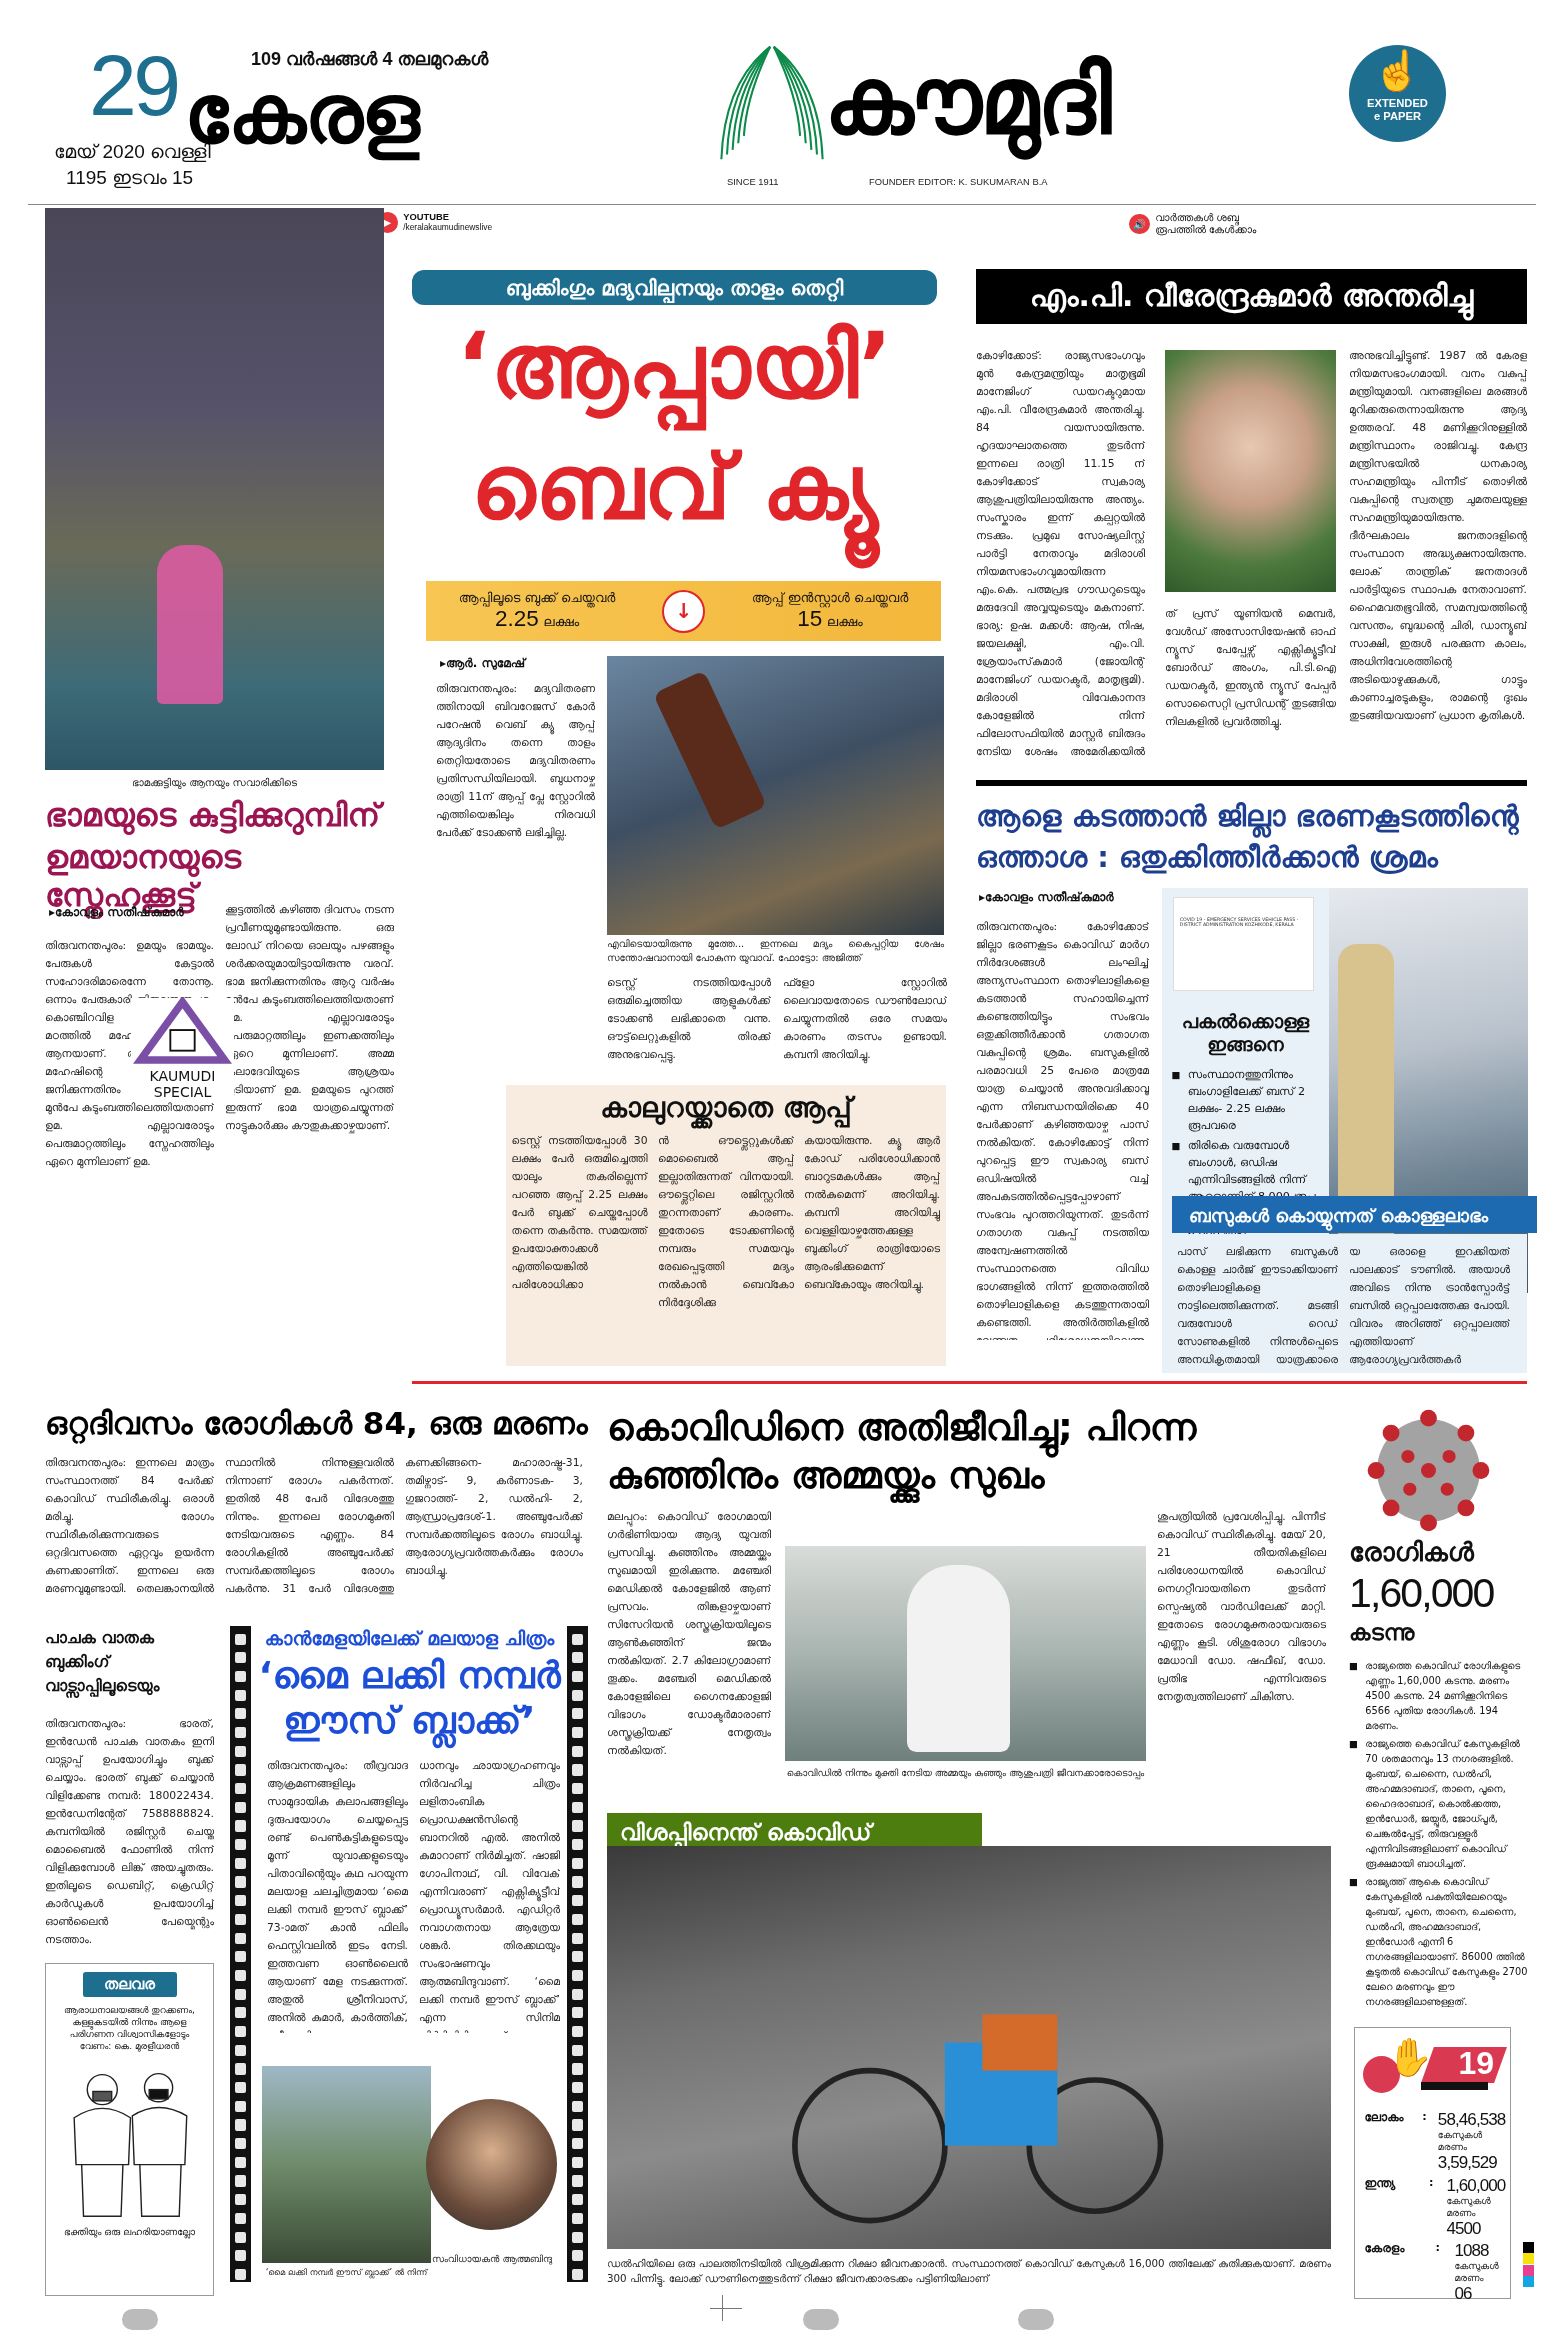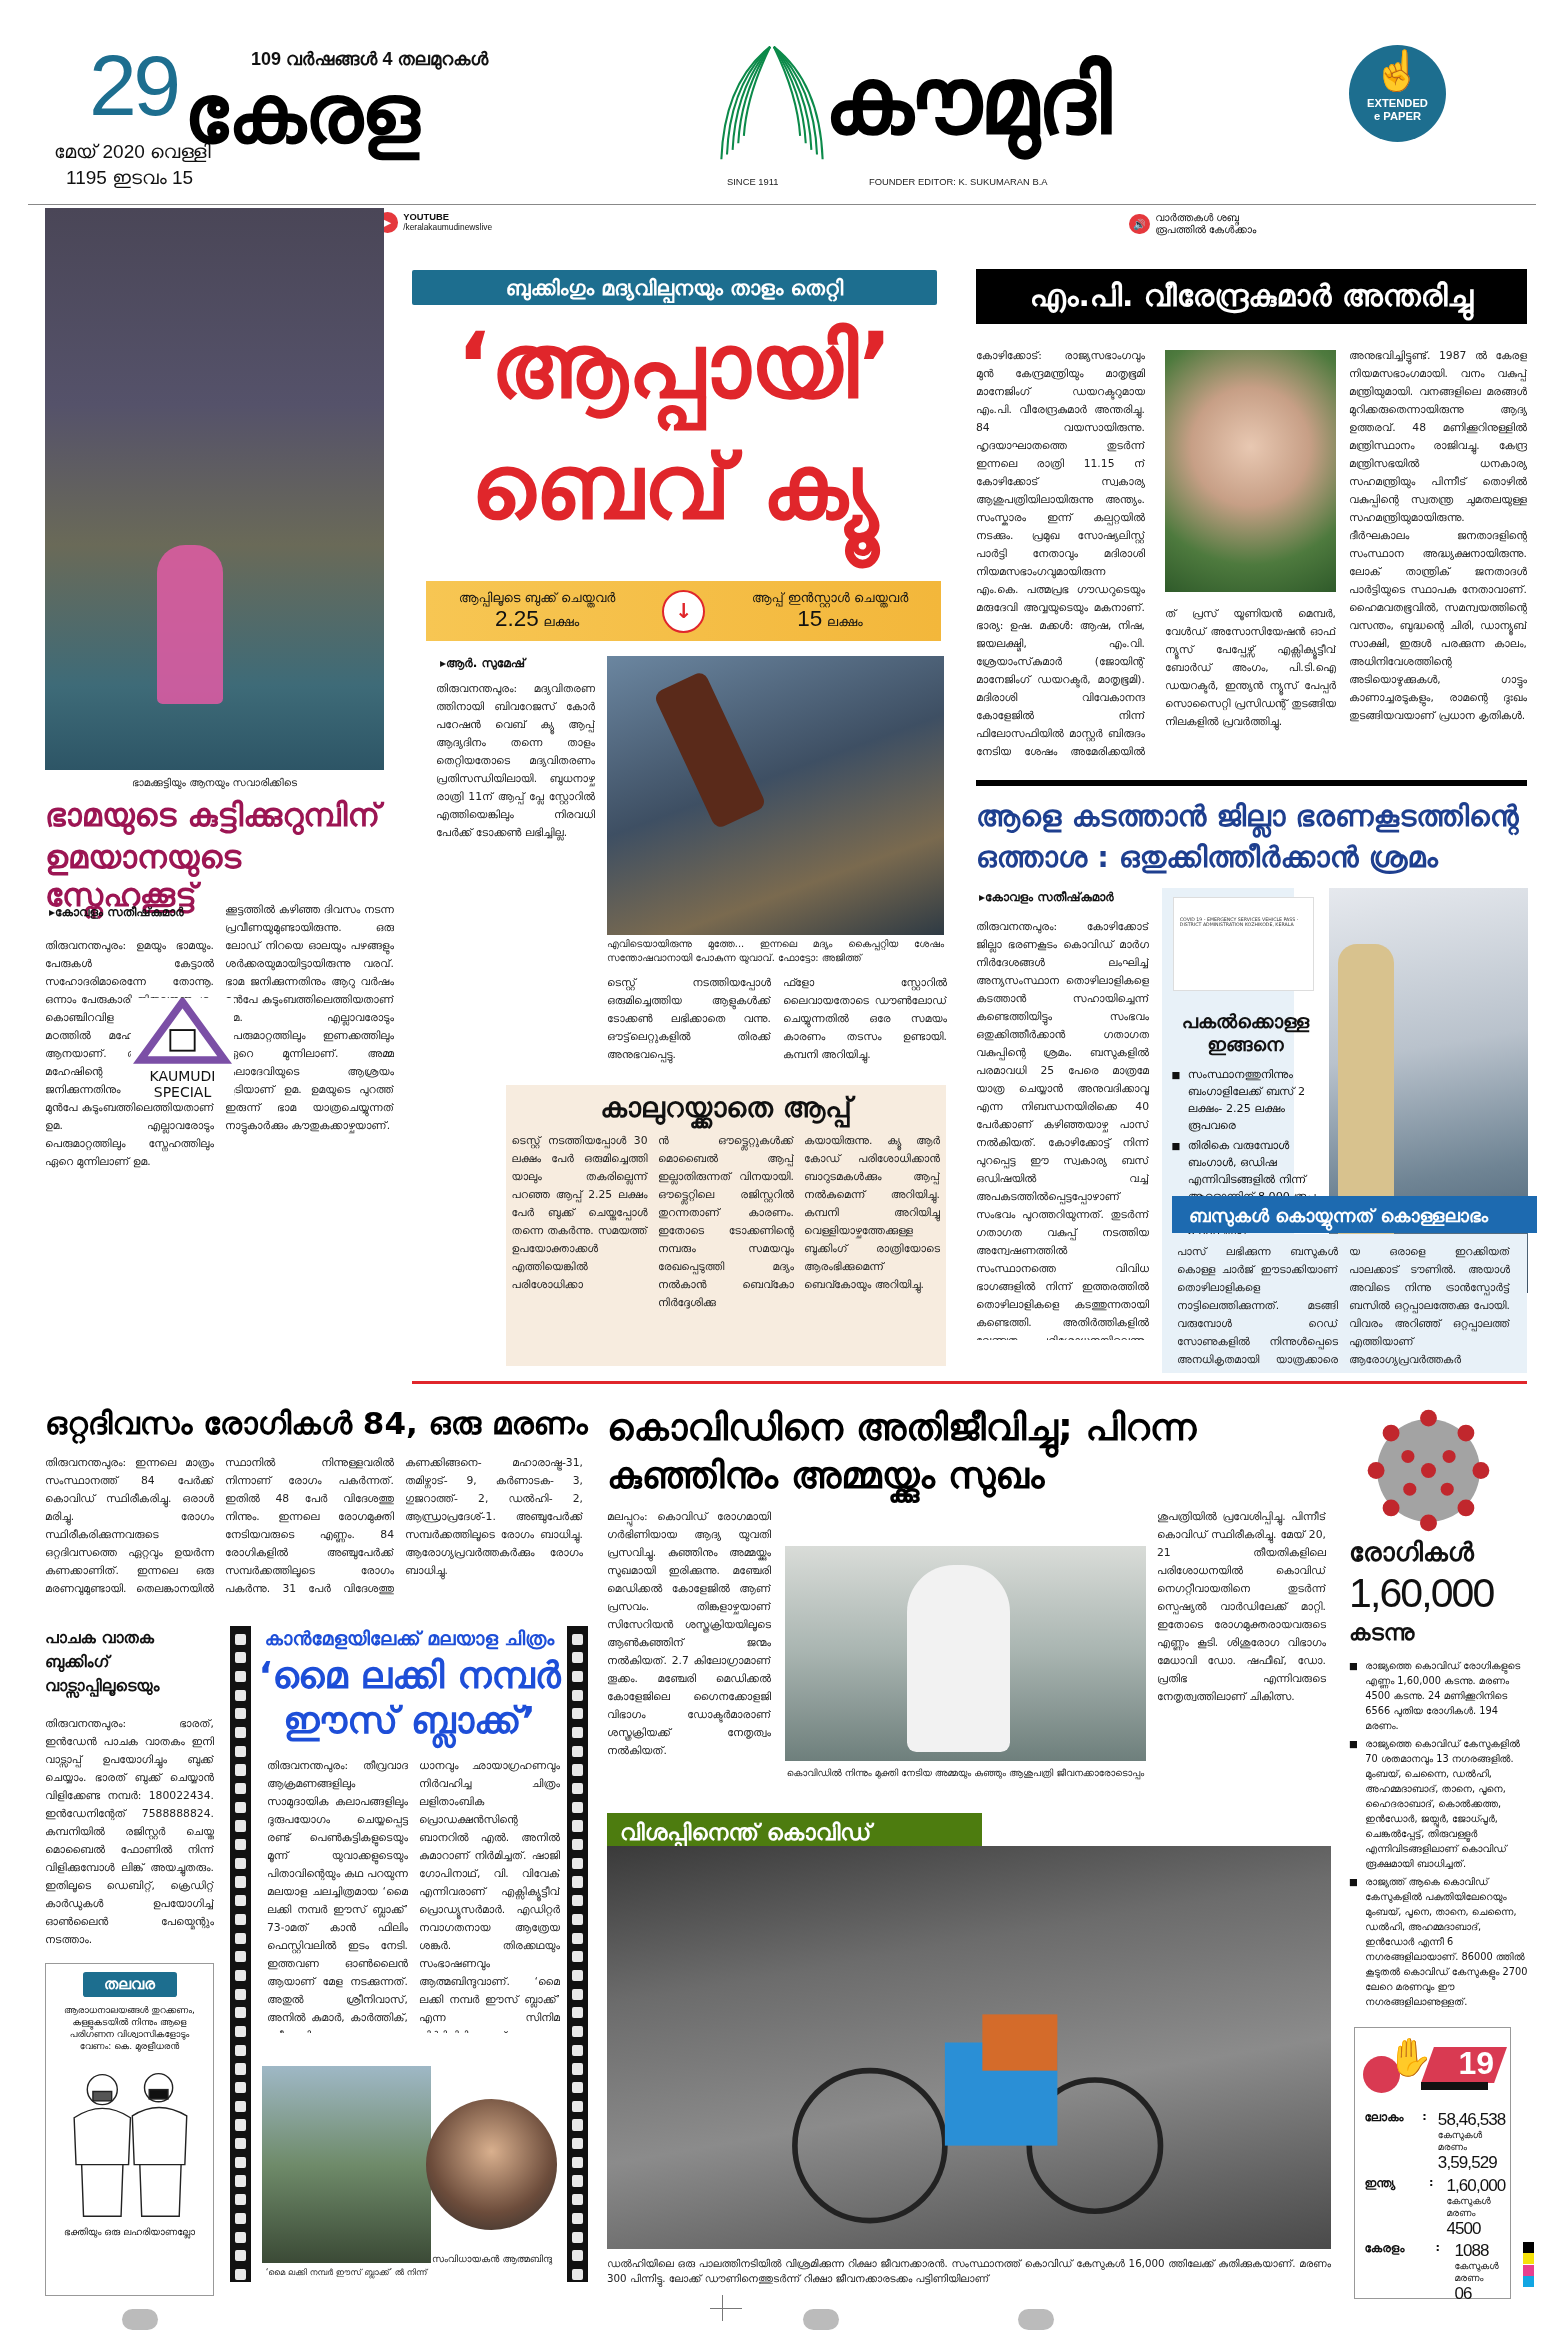--- a/index.html
+++ b/index.html
@@ -15,21 +15,21 @@
 .epaper{left:1349px;top:45px;width:97px;height:97px;border-radius:50%;background:#1d6e8f;color:#fff;text-align:center;font-family:"Liberation Sans",sans-serif}
 .epaper .hand{font-size:39px;line-height:52px;display:block}
 .epaper .t{font-size:11.2px;font-weight:bold;line-height:13px;display:block}
 .hr{height:0.9px;background:#888}
 .social{display:flex;align-items:center;gap:5.6px;font-family:"Liberation Sans",sans-serif}
 .social .ic{width:20.6px;height:20.6px;border-radius:50%;display:inline-flex;align-items:center;justify-content:center;color:#fff;font-size:10.3px}
 .social .lbl{font-size:9.4px;font-weight:bold;line-height:10.3px}
 .social .sub{font-size:8.4px;line-height:9.4px}
 .photo{background:linear-gradient(160deg,#5e5a6b,#3a3744 40%,#6f7e52 70%,#5b7a8a)}
 .caption-small{font-size:10.3px;color:#222;text-align:center}
-.kicker-pill{background:#1d6e8f;color:#fff;font-weight:bold;border-radius:2px;text-align:center;font-size:20.6px;padding:5.6px 9.4px}
+.kicker-pill{background:#1d6e8f;color:#fff;font-weight:bold;border-radius:12px;text-align:center;font-size:20.6px;padding:5.6px 9.4px}
 .big-red{color:#e0262b;font-weight:900;text-align:center;line-height:1.05}
 .stats-band{background:linear-gradient(90deg,#f7c653,#f3b73b);display:flex;align-items:center;justify-content:space-around;padding:3.7px 9.4px}
 .stats-band .col{text-align:center}
 .stats-band .lab{font-size:13px}
 .stats-band .val{font-size:22.5px;font-family:"Liberation Sans",sans-serif}
 .stats-band .unit{font-size:13px}
 .bev-logo{width:43px;height:43px;border-radius:50%;border:2.8px solid #e0262b;color:#e0262b;display:flex;align-items:center;justify-content:center;font-size:20.6px;font-weight:bold;background:#fff}
 .black-head{background:#000;color:#fff;font-weight:900;font-size:30px;text-align:center;padding:9.4px 0}
 .body-text{font-size:10.8px;line-height:18px;color:#222;text-align:justify}
 .byline{font-size:12px;font-weight:bold}
@@ -169,21 +169,21 @@
 <div class="abs" style="left:1165px;top:350px;width:171px;height:242px;background:radial-gradient(circle at 50% 40%,#e8c8b2 0%,#c79f86 35%,#4e7a3e 70%,#2f5a2a 100%)"></div>
 <div class="abs body-text" style="left:1165px;top:605px;width:171px;height:155px;overflow:hidden">ത് പ്രസ് യൂണിയൻ മെമ്പർ, വേൾഡ് അസോസിയേഷൻ ഓഫ് ന്യൂസ് പേപ്പേഴ്സ് എക്സിക്യൂട്ടീവ് ബോർഡ് അംഗം, പി.ടി.ഐ ഡയറക്ടർ, ഇന്ത്യൻ ന്യൂസ് പേപ്പർ സൊസൈറ്റി പ്രസിഡന്റ് തുടങ്ങിയ നിലകളിൽ പ്രവർത്തിച്ചു.</div>
 <div class="abs body-text" style="left:1349px;top:347px;width:178px;height:412px;overflow:hidden">അനുഭവിച്ചിട്ടുണ്ട്. 1987 ൽ കേരള നിയമസഭാംഗമായി. വനം വകുപ്പ് മന്ത്രിയുമായി. വനങ്ങളിലെ മരങ്ങൾ മുറിക്കരുതെന്നായിരുന്നു ആദ്യ ഉത്തരവ്. 48 മണിക്കൂറിനുള്ളിൽ മന്ത്രിസ്ഥാനം രാജിവച്ചു. കേന്ദ്ര മന്ത്രിസഭയിൽ ധനകാര്യ സഹമന്ത്രിയും പിന്നീട് തൊഴിൽ വകുപ്പിന്റെ സ്വതന്ത്ര ചുമതലയുള്ള സഹമന്ത്രിയുമായിരുന്നു. ദീർഘകാലം ജനതാദളിന്റെ സംസ്ഥാന അദ്ധ്യക്ഷനായിരുന്നു. ലോക് താന്ത്രിക് ജനതാദൾ പാർട്ടിയുടെ സ്ഥാപക നേതാവാണ്. ഹൈമവതഭൂവിൽ, സമന്വയത്തിന്റെ വസന്തം, ബുദ്ധന്റെ ചിരി, ഡാന്യൂബ് സാക്ഷി, ഇരുൾ പരക്കുന്ന കാലം, അധിനിവേശത്തിന്റെ അടിയൊഴുക്കുകൾ, ഗാട്ടും കാണാച്ചരടുകളും, രാമന്റെ ദുഃഖം തുടങ്ങിയവയാണ് പ്രധാന കൃതികൾ.</div>
 
 <div class="abs" style="left:976px;top:780px;width:551px;height:5.6px;background:#000"></div>
 <div class="abs blue-head" style="left:976px;top:798px;width:562px">ആളെ കടത്താൻ ജില്ലാ ഭരണകൂടത്തിന്റെ</div>
 <div class="abs blue-head" style="left:976px;top:839px;width:562px">ഒത്താശ : ഒതുക്കിത്തീർക്കാൻ ശ്രമം</div>
 <div class="abs byline" style="left:979px;top:890px">▸കോവളം സതീഷ്‌കുമാർ</div>
 <div class="abs body-text" style="left:976px;top:918px;width:173px;height:422px;overflow:hidden">തിരുവനന്തപുരം: കോഴിക്കോട് ജില്ലാ ഭരണകൂടം കൊവിഡ് മാർഗ നിർദേശങ്ങൾ ലംഘിച്ച് അന്യസംസ്ഥാന തൊഴിലാളികളെ കടത്താൻ സഹായിച്ചെന്ന് കണ്ടെത്തിയിട്ടും സംഭവം ഒതുക്കിത്തീർക്കാൻ ഗതാഗത വകുപ്പിന്റെ ശ്രമം. ബസുകളിൽ പരമാവധി 25 പേരെ മാത്രമേ യാത്ര ചെയ്യാൻ അനുവദിക്കാവൂ എന്ന നിബന്ധനയിരിക്കെ 40 പേർക്കാണ് കഴിഞ്ഞയാഴ്ച പാസ് നൽകിയത്. കോഴിക്കോട്ട് നിന്ന് പുറപ്പെട്ട ഈ സ്വകാര്യ ബസ് ഒഡിഷയിൽ വച്ച് അപകടത്തിൽപ്പെട്ടപ്പോഴാണ് സംഭവം പുറത്തറിയുന്നത്. തുടർന്ന് ഗതാഗത വകുപ്പ് നടത്തിയ അന്വേഷണത്തിൽ സംസ്ഥാനത്തെ വിവിധ ഭാഗങ്ങളിൽ നിന്ന് ഇത്തരത്തിൽ തൊഴിലാളികളെ കടത്തുന്നതായി കണ്ടെത്തി. അതിർത്തികളിൽ വേണ്ടത്ര പരിശോധനയില്ലെന്നും ഇതോടെ വ്യക്തമായി. എന്നാൽ തുടരന്വേഷണമോ നടപടിയോ ഉണ്ടാകാതെ സംഭവം ഒതുക്കാനാണ് ശ്രമമെന്ന് അറിയുന്നു. മോട്ടോർ വെഹിക്കിൾ ഉദ്യോഗസ്ഥർ പാസുകൾ കർശനമായി പരിശോധിക്കണമെന്ന നിർദേശം മാത്രമേ ഗതാഗത വകുപ്പ് ഇതുവരെ നൽകിയിട്ടുള്ളൂ.</div>
 
-<div class="abs info-box" style="left:1162px;top:888px;width:132px;height:405px">
+<div class="abs info-box" style="left:1162px;top:888px;width:167px;height:405px">
   <div class="abs" style="left:11.2px;top:9.4px;width:141px;height:94px;background:#fff;border:0.9px solid #ddd;font-size:4.7px;padding:19px 5.6px;color:#333">COVID 19 - EMERGENCY SERVICES VEHICLE PASS · DISTRICT ADMINISTRATION KOZHIKODE, KERALA</div>
   <div class="abs" style="left:0;top:122px;width:167px;text-align:center;font-weight:900;font-size:19px;line-height:22.5px">പകൽക്കൊള്ള ഇങ്ങനെ</div>
   <div class="abs" style="left:9.4px;top:178px;width:152px">
     <div class="bullet">
         <span>സംസ്ഥാനത്തുനിന്നും ബംഗാളിലേക്ക് ബസ് 2 ലക്ഷം- 2.25 ലക്ഷം രൂപവരെ</span>
       </div>
     <div class="bullet">
         <span>തിരികെ വരുമ്പോൾ ബംഗാൾ, ഒഡിഷ എന്നിവിടങ്ങളിൽ നിന്ന് ആളൊന്നിന് 8,000 രൂപ</span>
       </div>
     <div class="bullet">

